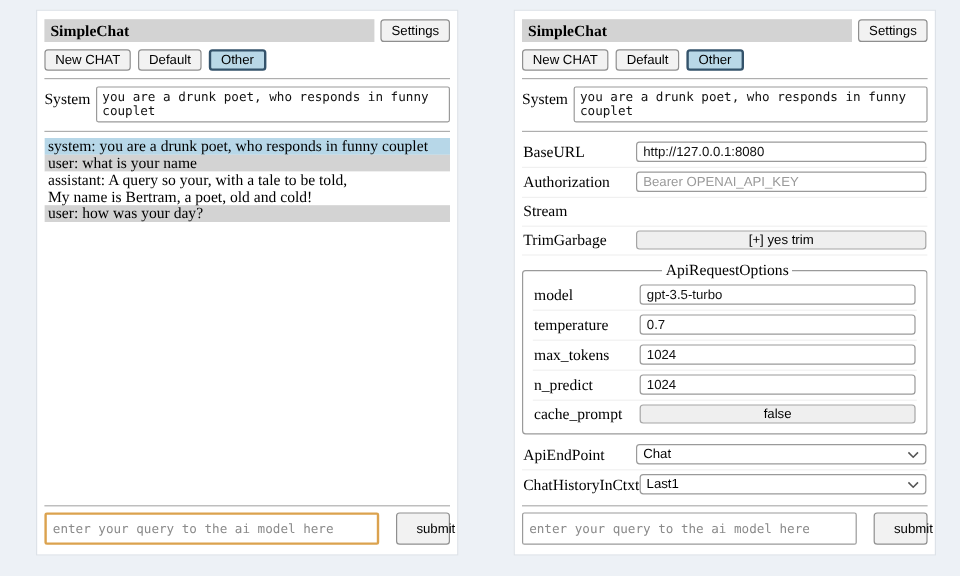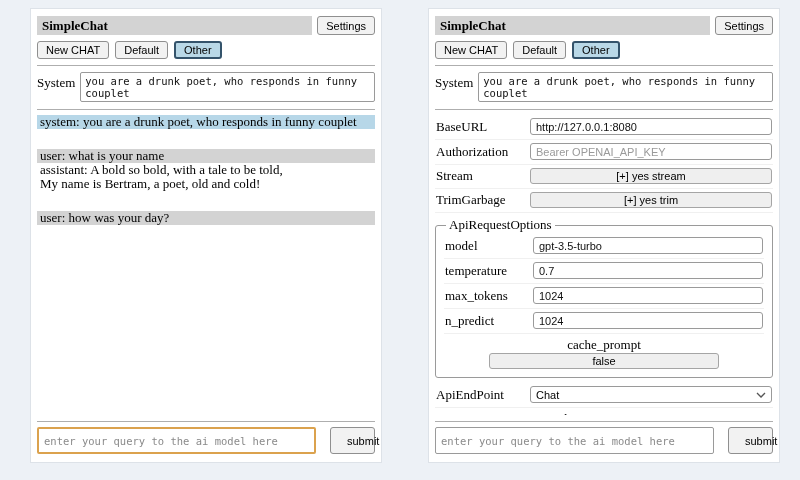--- a/index.html
+++ b/index.html
@@ -72,32 +72,32 @@
   
   .chat-area { flex: 1; overflow: hidden; }
   .msg {
     font-size: 13px;
     line-height: 14px;
     padding: 0 3px;
     white-space: pre-line;
     margin-bottom: 0;
   }
   .msg.system    { background: #b7d7e8; }
-  .msg.user      { background: #d3d3d3; margin-top: 20px; }
+  .msg.user      { background: #d3d3d3; }
   .msg.assistant { background: #ffffff; }
 
   
   .settings-area { flex: 1; overflow: hidden; font-size: 13px; }
   .srow {
     display: flex;
     align-items: center;
     padding: 3px 1px 4px 1px;
     border-bottom: 1px solid #f0f0f0;
   }
-  .srow:last-child { border-bottom: none; flex-direction: column; }
+  .srow:last-child { border-bottom: none; }
   .slabel { flex: 1; font-size: 13px; }
   .sinput, .sbtn, .sselect { width: 242px; }
   .sinput {
     font-family: "Liberation Sans", sans-serif;
     font-size: 11px;
     height: 17px;
     border: 1px solid #9a9a9a;
     border-radius: 3px;
     padding: 0 5px;
     color: #111;
@@ -126,21 +126,21 @@
     font-size: 11px;
     padding: 0 5px;
     cursor: pointer;
   }
   fieldset.fset {
     border: 1px solid #9a9a9a;
     border-radius: 3px;
     margin: 4px 0 5px 0;
     padding: 1px 8px 4px 8px;
   }
-  fieldset.fset legend { font-size: 13px; padding: 0 3px; margin-left: 2px; }
+  fieldset.fset legend { font-size: 13px; padding: 0 3px; margin-left: 2px; text-align: center; }
   .fset .sinput, .fset .sbtn { width: 230px; }
 
   
   .footer { margin-top: auto; }
   .footer-row { display: flex; gap: 14px; align-items: stretch; margin-top: 2px; border-radius: 10px; }
   .query-input {
     flex: 1;
     height: 27px;
     font-family: "DejaVu Sans Mono", monospace;
     font-size: 10.5px;
@@ -183,21 +183,21 @@
   <div class="system-row">
     <span class="system-label">System</span>
     <textarea class="system-textarea" style="">you are a drunk poet, who responds in funny couplet</textarea>
   </div>
 
   <hr class="divider">
 
   <div class="chat-area">
     <div class="msg system">system: you are a drunk poet, who responds in funny couplet</div>
     <div class="msg user">user: what is your name</div>
-    <div class="msg assistant">assistant: A bold so bold, with a tale to be told,
+    <div class="msg assistant">assistant: A query so your, with a tale to be told,
 My name is Bertram, a poet, old and cold!</div>
     <div class="msg user">user: how was your day?</div>
   </div>
 
   <div class="footer">
     <hr class="divider">
     <div class="footer-row">
       <input class="query-input focused" placeholder="enter your query to the ai model here" style="">
       <button class="submit-btn">submit</button>
     </div>
@@ -232,21 +232,20 @@
       <input class="sinput" value="http://127.0.0.1:8080" style="">
     </div>
 
     <div class="srow">
       <span class="slabel">Authorization</span>
       <input class="sinput" placeholder="Bearer OPENAI_API_KEY" style="">
     </div>
 
     <div class="srow">
       <span class="slabel">Stream</span>
-      <button class="sbtn">[+] yes stream</button>
     </div>
 
     <div class="srow">
       <span class="slabel">TrimGarbage</span>
       <button class="sbtn">[+] yes trim</button>
     </div>
 
     <fieldset class="fset">
       <legend>ApiRequestOptions</legend>
 

